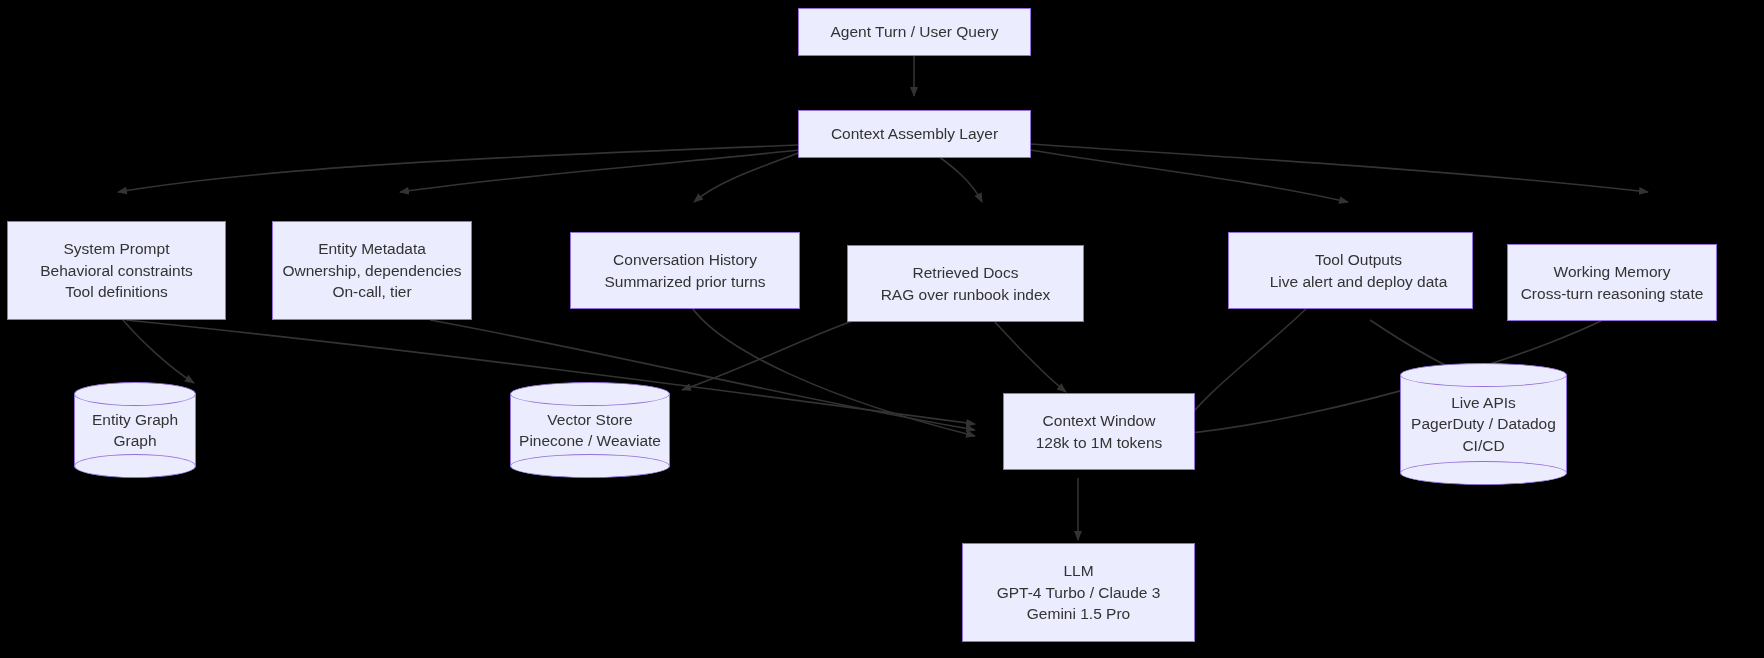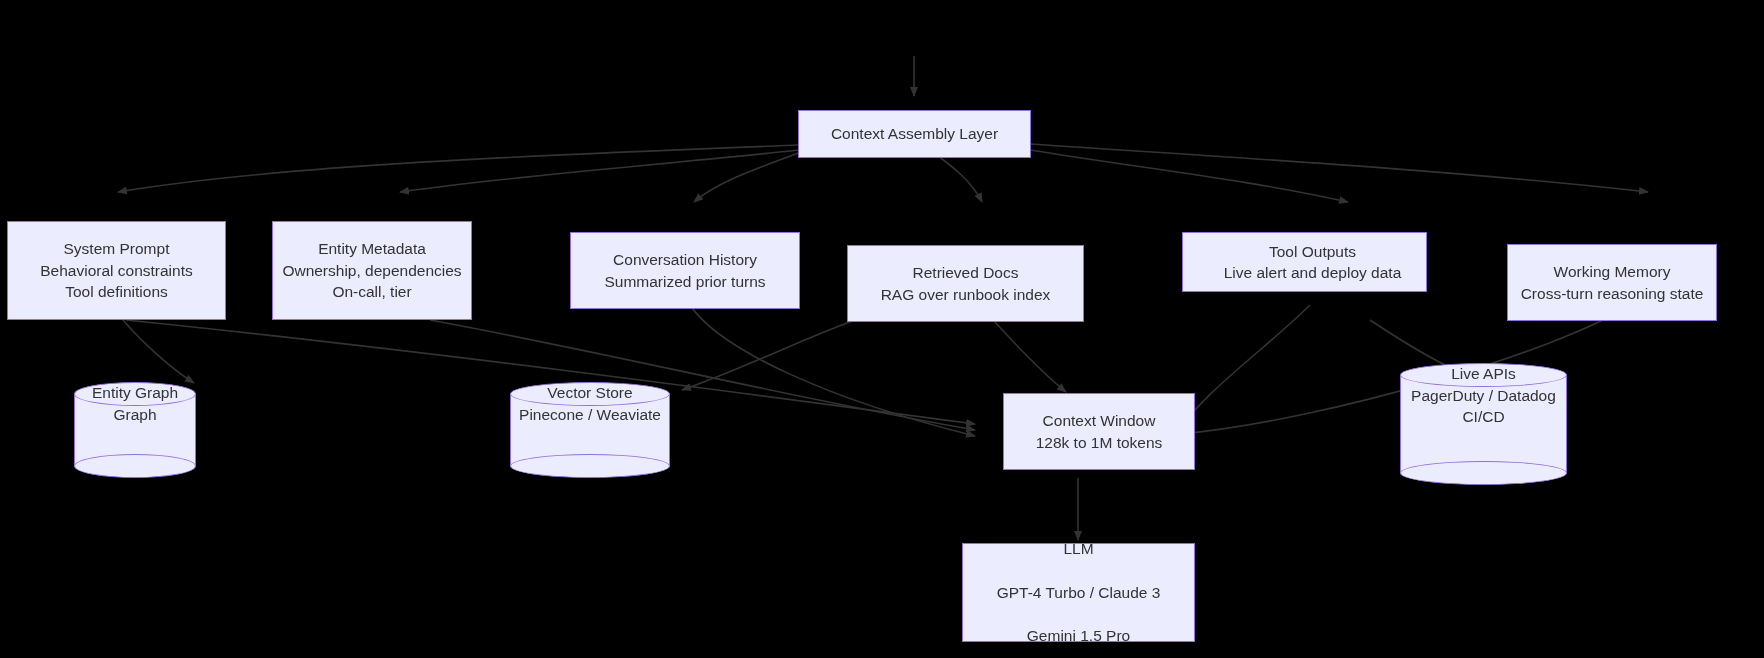--- a/index.html
+++ b/index.html
@@ -54,21 +54,21 @@
   .db .cap-bot{
     position:absolute;left:0;right:0;bottom:0;height:24px;
     background:#ECECFF;
     border:1px solid #9370DB;
     border-radius:50%;
     box-sizing:border-box;
   }
   .db .dblabel{
     position:absolute;left:0;right:0;top:0;bottom:0;
     display:flex;flex-direction:column;
-    align-items:center;justify-content:flex-start;
+    align-items:center;justify-content:center;
     z-index:3;
   }
 </style>
 </head>
 <body>
 
 <div id="stage">
 
   <svg id="edges" viewBox="0 0 1764 658" xmlns="http://www.w3.org/2000/svg">
     <defs>
@@ -102,20 +102,23 @@
       <path d="M 430,320 C 620,355 800,400 975,430"></path>
       <path d="M 690,305 C 720,350 830,400 975,436"></path>
       <path d="M 980,305 C 1010,340 1045,375 1066,392"></path>
       <path d="M 1310,305 C 1270,345 1200,395 1180,430"></path>
       <path d="M 1630,305 C 1560,350 1330,420 1180,434"></path>
 
       <path d="M 1078,478 L 1078,540"></path>
     </g>
   </svg>
 
+  <div class="node" style="left:798px;top:8px;width:233px;height:48px;">
+    <span class="ln">Agent Turn / User Query</span>
+  </div>
 
   <div class="node" style="left:798px;top:110px;width:233px;height:48px;">
     <span class="ln">Context Assembly Layer</span>
   </div>
 
   <div class="node" style="left:7px;top:221px;width:219px;height:99px;">
     <span class="ln">System Prompt</span>
     <span class="ln">Behavioral constraints</span>
     <span class="ln">Tool definitions</span>
   </div>
@@ -129,21 +132,21 @@
   <div class="node" style="left:570px;top:232px;width:230px;height:77px;">
     <span class="ln">Conversation History</span>
     <span class="ln">Summarized prior turns</span>
   </div>
 
   <div class="node" style="left:847px;top:245px;width:237px;height:77px;">
     <span class="ln">Retrieved Docs</span>
     <span class="ln">RAG over runbook index</span>
   </div>
 
-  <div class="node" style="left:1182px;top:232px;width:245px;height:60px;padding-left:16px;">
+  <div class="node" style="left:1228px;top:232px;width:245px;height:77px;padding-left:16px;">
     <span class="ln">Tool Outputs</span>
     <span class="ln">Live alert and deploy data</span>
   </div>
 
   <div class="node" style="left:1507px;top:244px;width:210px;height:77px;justify-content:center;">
     <span class="ln">Working Memory</span>
     <span class="ln">Cross-turn reasoning state</span>
   </div>
 
   <div class="db" style="left:74px;top:382px;width:122px;height:96px;">
@@ -175,19 +178,19 @@
       <span class="ln">PagerDuty / Datadog</span>
       <span class="ln">CI/CD</span>
     </div>
   </div>
 
   <div class="node" style="left:983px;top:393px;width:192px;height:77px;margin-left:20px;">
     <span class="ln">Context Window</span>
     <span class="ln">128k to 1M tokens</span>
   </div>
 
-  <div class="node" style="left:962px;top:543px;width:233px;height:99px;gap:22px;">
+  <div class="node" style="left:962px;top:543px;width:233px;height:99px;">
     <span class="ln">LLM</span>
     <span class="ln">GPT-4 Turbo / Claude 3</span>
     <span class="ln">Gemini 1.5 Pro</span>
   </div>
 
 </div>
 
 </body></html>

